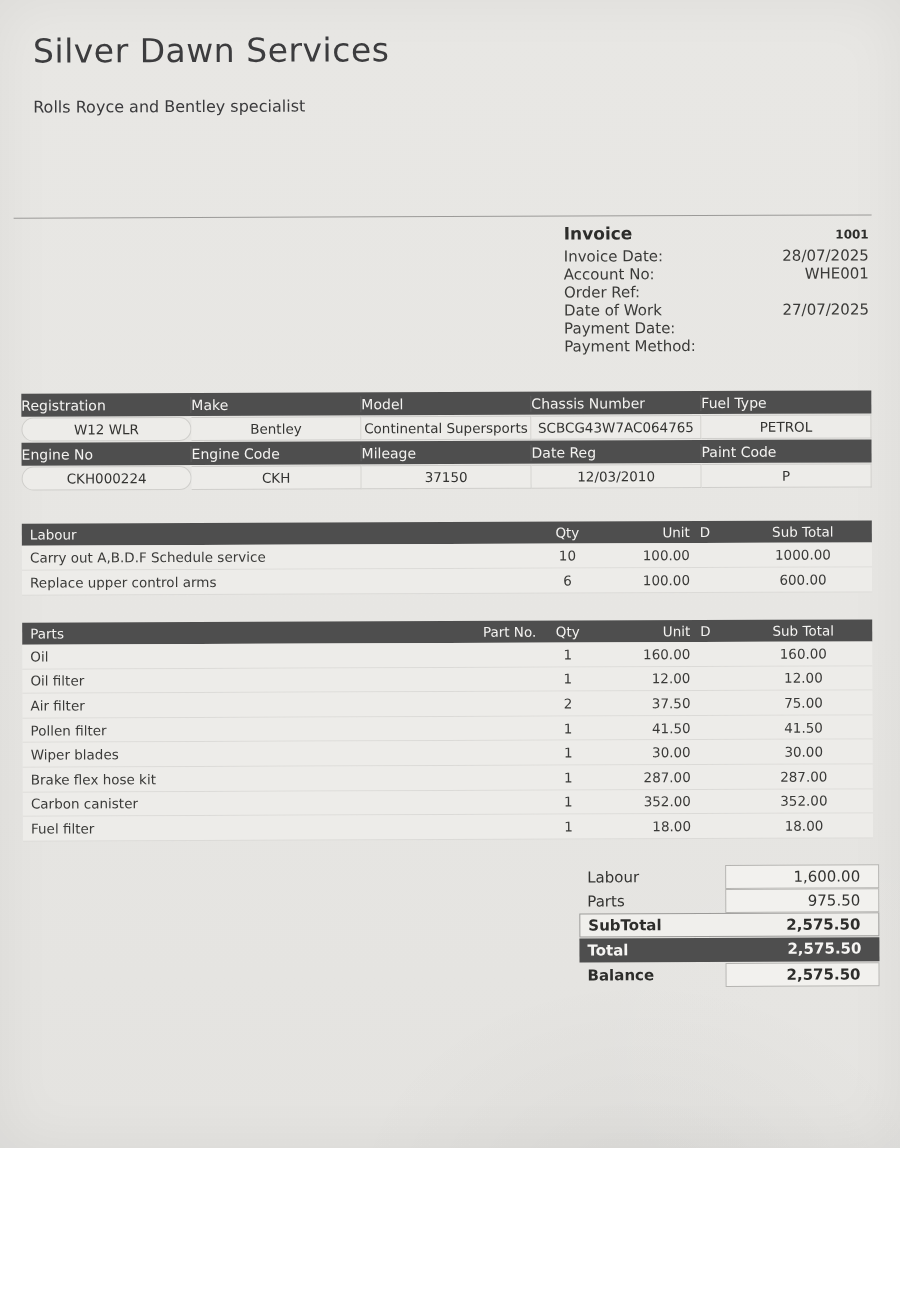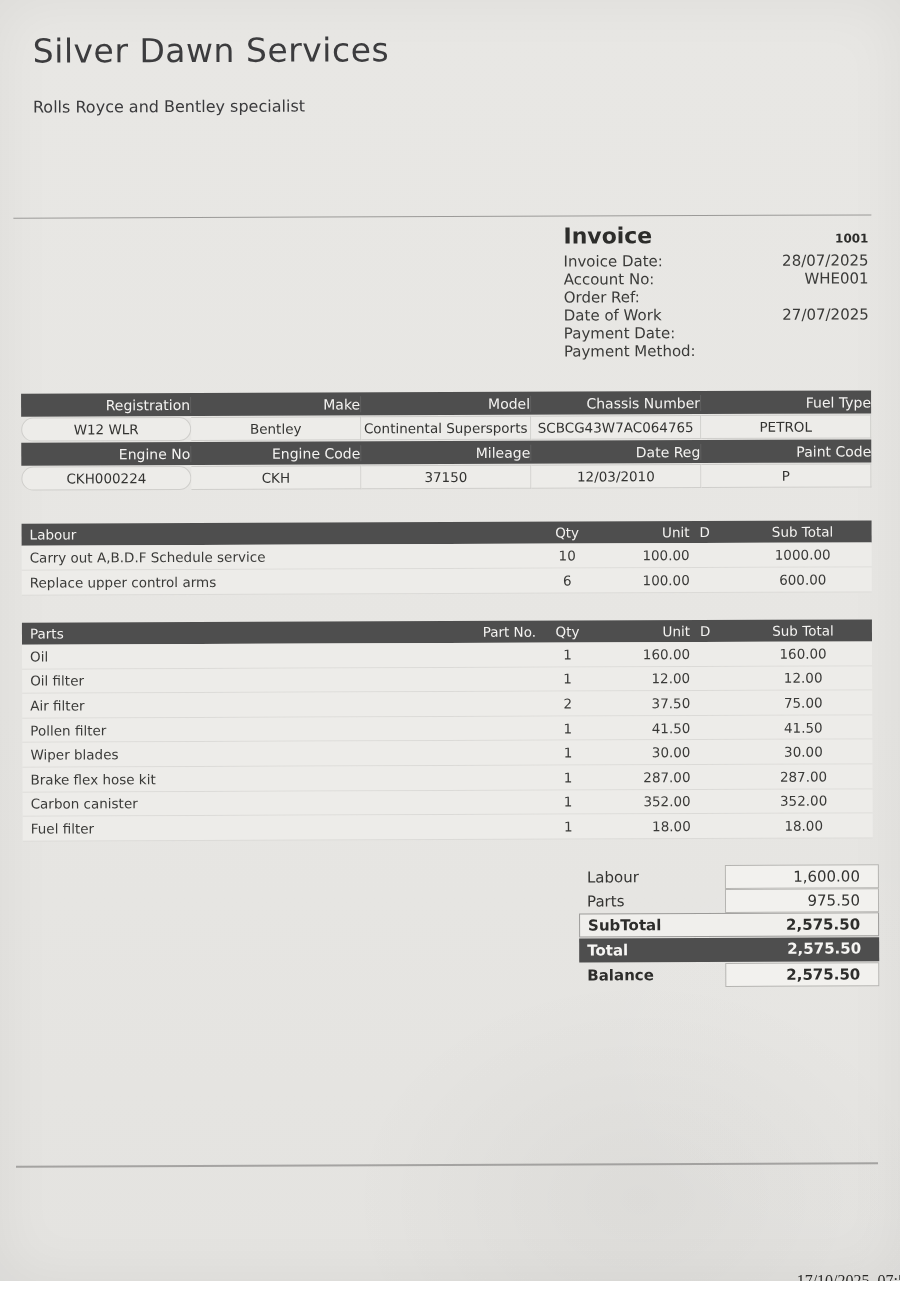--- a/index.html
+++ b/index.html
@@ -1,52 +1,52 @@
 <!DOCTYPE html>
 <html><head>
 <meta charset="utf-8">
 <style>
   html,body{margin:0;padding:0;}
   .page{
     position:relative;
-    width:900px;height:1281px;
+    width:900px;height:1148px;
     background:
       radial-gradient(ellipse 420px 320px at 640px 1200px, rgba(0,0,0,0.035), rgba(0,0,0,0) 70%),
       radial-gradient(ellipse 500px 400px at 850px 1050px, rgba(255,255,255,0.05), rgba(0,0,0,0) 70%),
       linear-gradient(180deg,#e8e7e4 0%,#e7e6e3 55%,#e4e3e0 100%);
     box-shadow: inset 0 0 60px rgba(0,0,0,0.05);
     overflow:hidden;
     font-family:"DejaVu Sans","Liberation Sans",sans-serif;
     color:#333331;
   }
   .content{position:absolute;inset:0;transform:rotate(-0.22deg);transform-origin:50% 50%;}
 
   .company-title{position:absolute;left:35px;top:30px;font-size:33px;color:#3c3c3e;letter-spacing:0.5px;}
   .tagline{position:absolute;left:35px;top:96px;font-size:16px;color:#3a3a3c;}
 
   .rule-top{position:absolute;left:15px;top:216px;width:858px;height:1px;background:#9b9a98;}
   .rule-bottom{position:absolute;left:14px;top:1164px;width:862px;height:2px;background:#8f8e8c;opacity:.75;}
 
   
   .meta{position:absolute;left:565px;top:224px;width:305px;}
   .meta-title-row{display:flex;justify-content:space-between;align-items:baseline;margin-bottom:4px;}
-  .meta-title{font-size:22px;font-weight:bold;color:#2d2d2b;}
+  .meta-title{font-size:17px;font-weight:bold;color:#2d2d2b;}
   .meta-number{font-size:12px;font-weight:bold;color:#2d2d2b;}
   .meta-row{display:flex;justify-content:space-between;height:18px;font-size:15px;color:#3a3a38;margin-bottom:0px;}
   .meta-row .v{text-align:center;}
 
   
   .tbl{position:absolute;left:22px;width:850px;}
   .thead{display:flex;background:#4e4e4e;color:#f4f3f1;height:22px;align-items:center;font-size:13.5px;}
   .thead .cell{box-sizing:border-box;}
   .trow{display:flex;background:#edece9;align-items:center;font-size:13.5px;color:#3a3a38;border-bottom:1px solid #dbdad7;box-sizing:border-box;}
 
   
   .veh-h{display:flex;background:#4e4e4e;color:#f4f3f1;height:23px;align-items:center;font-size:14px;margin-bottom:1px;}
-  .veh-h .cell{width:170px;text-align:right;border-right:1px solid #5f5f5f;box-sizing:border-box;}
+  .veh-h .cell{width:170px;text-align:left;border-right:1px solid #5f5f5f;box-sizing:border-box;}
   .veh-h .cell:last-child{border-right:none;}
   .veh-v{display:flex;height:24px;align-items:center;font-size:13.5px;margin-bottom:1px;}
   .veh-v .cell{width:170px;text-align:center;background:#edece9;border:1px solid #cfcecb;border-left:none;box-sizing:border-box;height:100%;line-height:23px;}
   .veh-v .cell:first-child{border-left:1px solid #cfcecb;border-radius:12px;}
 
   
   .c-desc-l{width:518px;padding-left:8px;box-sizing:border-box;text-align:left;}
   .c-desc-p{width:423px;padding-left:8px;box-sizing:border-box;text-align:left;}
   .c-pno{width:95px;text-align:right;padding-right:4px;box-sizing:border-box;}
   .c-qty{width:55px;text-align:center;box-sizing:border-box;}

